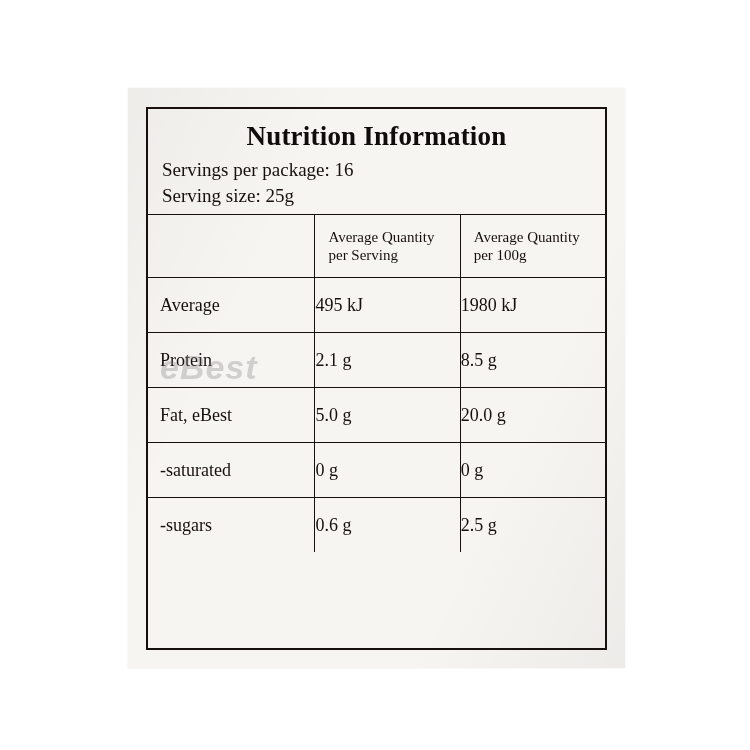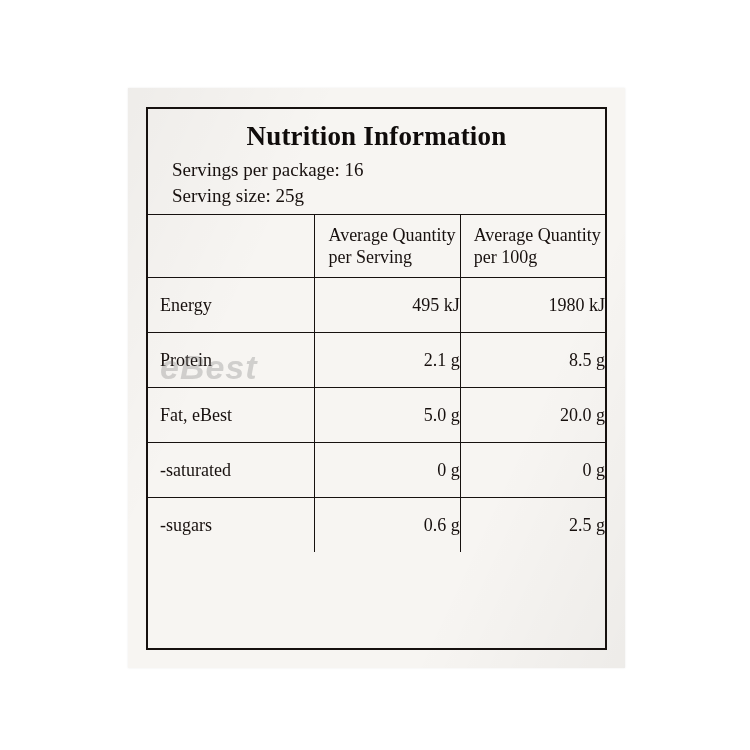--- a/index.html
+++ b/index.html
@@ -56,21 +56,21 @@
     text-align: center;
     font-size: 27px;
     font-weight: bold;
     color: #100c0b;
     letter-spacing: 0.2px;
     margin-top: 12px;
     margin-bottom: 5px;
   }
 
   .servings-block {
-    padding: 0 14px 6px 24px;
+    padding: 0 14px 6px 14px;
   }
   .servings-line {
     font-size: 19px;
     color: #17100e;
     line-height: 1.35;
     white-space: nowrap;
   }
 
   table.nutrition-table {
     width: 100%;
@@ -88,29 +88,29 @@
     vertical-align: middle;
   }
   table.nutrition-table td.col-label {
     border-right: 1.6px solid #16110f;
     padding-left: 12px;
     text-align: left;
     width: 37%;
   }
   table.nutrition-table td.col-val {
     border-right: 1.6px solid #16110f;
-    text-align: right;
+    text-align: left;
     width: 31.5%;
   }
   table.nutrition-table td.col-val.last {
     border-right: none;
   }
   table.nutrition-table tr.header-row td {
     height: 62px;
-    font-size: 18px;
+    font-size: 15px;
     line-height: 1.25;
     vertical-align: middle;
   }
   table.nutrition-table tr.header-row td.col-val {
     text-align: left;
     padding-left: 13px;
   }
   table.nutrition-table tr.header-row td.col-label {
     border-right: 1.6px solid #16110f;
   }
@@ -167,21 +167,21 @@
               <div>Average Quantity</div>
               <div>per Serving</div>
             </td>
             <td class="col-val last">
               <div>Average Quantity</div>
               <div>per 100g</div>
             </td>
           </tr>
 
           <tr>
-            <td class="col-label">Energy</td>
+            <td class="col-label">Average</td>
             <td class="col-val">495 kJ</td>
             <td class="col-val last">1980 kJ</td>
           </tr>
 
           <tr>
             <td class="col-label">Protein</td>
             <td class="col-val">2.1 g</td>
             <td class="col-val last">8.5 g</td>
           </tr>
 

